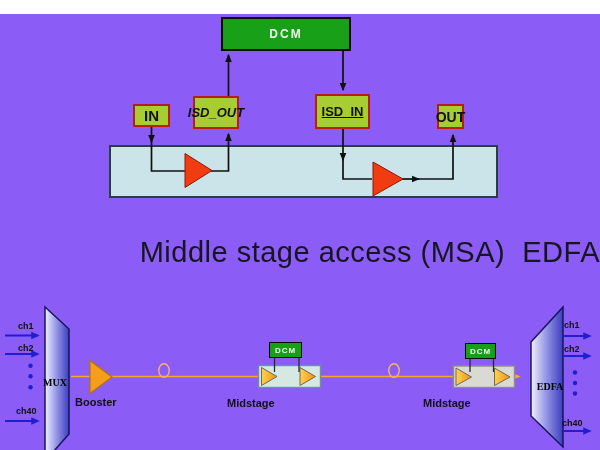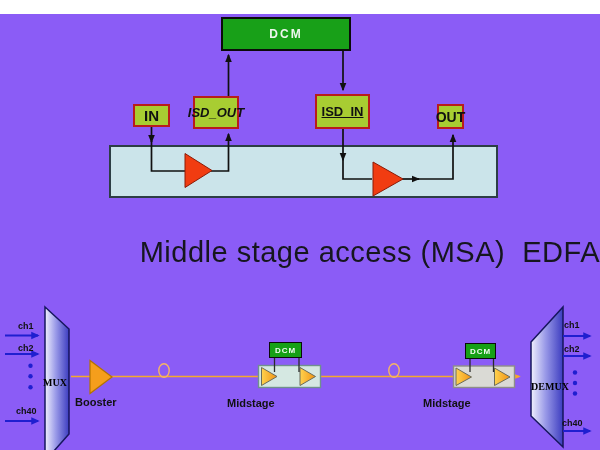--- a/index.html
+++ b/index.html
@@ -126,21 +126,21 @@
   <div class="abs ybox" style="left:193px;top:82px;width:46px;height:33px;font-size:13px;font-style:italic;">ISD_OUT</div>
 
   <div class="abs ybox" style="left:315px;top:80px;width:55px;height:35px;font-size:13px;text-decoration:underline;">ISD_IN</div>
 
   <div class="abs ybox" style="left:437px;top:90px;width:27px;height:25px;font-size:14px;">OUT</div>
 
   <div class="abs title">Middle stage access (MSA)  EDFA</div>
 
   <div class="abs serifbold" style="left:43px;top:363px;width:30px;font-size:10px;text-align:left;">MUX</div>
 
-  <div class="abs serifbold" style="left:528px;top:367px;width:44px;font-size:10px;text-align:center;">DEMUX</div>
+  <div class="abs serifbold" style="left:528px;top:367px;width:44px;font-size:10px;text-align:center;">EDFA</div>
 
   <div class="abs amplabel" style="left:75px;top:383px;width:62px;">Booster</div>
 
   <div class="abs gboxsmall" style="left:269px;top:328px;width:33px;height:16px;">DCM</div>
 
   <div class="abs gboxsmall" style="left:465px;top:329px;width:31px;height:16px;">DCM</div>
 
   <div class="abs amplabel" style="left:227px;top:384px;width:120px;">
     <div>Midstage</div>
   </div>

